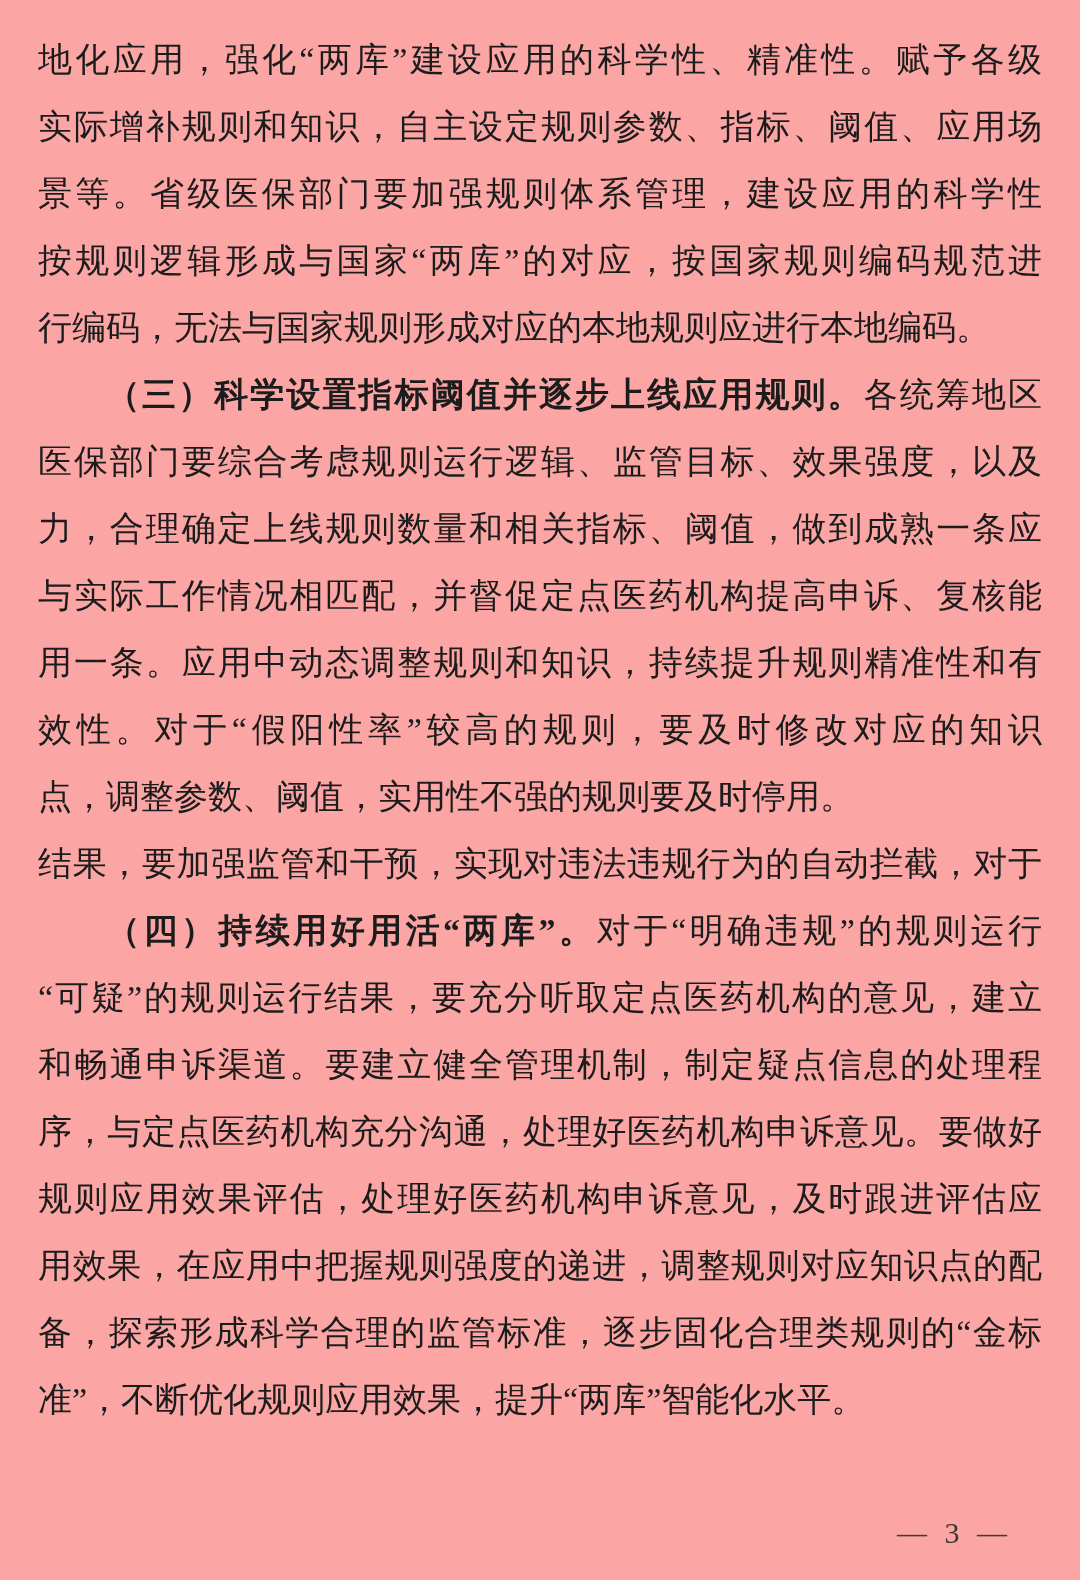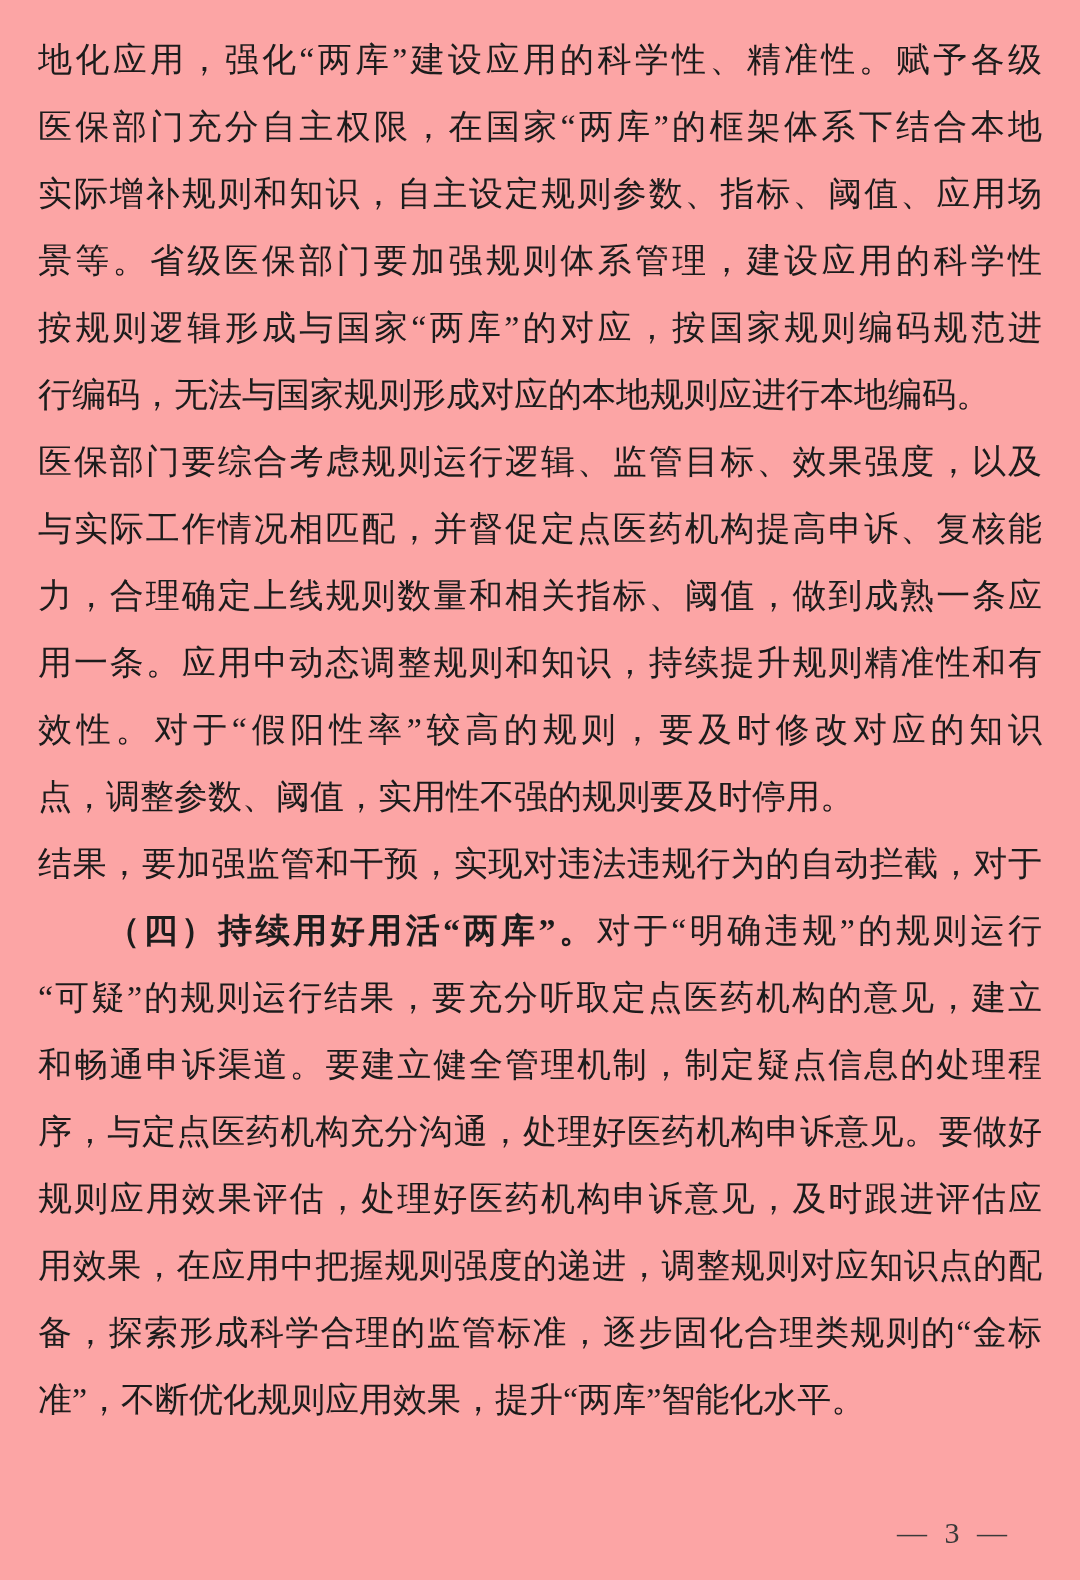--- a/index.html
+++ b/index.html
@@ -49,28 +49,28 @@
     color: #3a3a3a;
     text-align: right;
   }
 </style>
 </head>
 <body>
 
 <div class="page">
   <div class="doc-body" id="doc-body">
       <div class="line"><span class="seg">地化应用，强化“两库”建设应用的科学性、精准性。赋予各级</span></div>
-      <div class="line"><span class="seg">医保部门充分自主权限，在国家“两库”的框架体系下结合本地</span></div>
       <div class="line"><span class="seg">实际增补规则和知识，自主设定规则参数、指标、阈值、应用场</span></div>
       <div class="line"><span class="seg">景等。省级医保部门要加强规则体系管理，建设应用的科学性</span></div>
       <div class="line"><span class="seg">按规则逻辑形成与国家“两库”的对应，按国家规则编码规范进</span></div>
       <div class="line para-end"><span class="seg">行编码，无法与国家规则形成对应的本地规则应进行本地编码。</span></div>
+      <div class="line indented"><span class="seg bold">（三）科学设置指标阈值并逐步上线应用规则。</span><span class="seg">各统筹地区</span></div>
       <div class="line"><span class="seg">医保部门要综合考虑规则运行逻辑、监管目标、效果强度，以及</span></div>
+      <div class="line"><span class="seg">力，合理确定上线规则数量和相关指标、阈值，做到成熟一条应</span></div>
       <div class="line"><span class="seg">与实际工作情况相匹配，并督促定点医药机构提高申诉、复核能</span></div>
-      <div class="line"><span class="seg">力，合理确定上线规则数量和相关指标、阈值，做到成熟一条应</span></div>
       <div class="line"><span class="seg">用一条。应用中动态调整规则和知识，持续提升规则精准性和有</span></div>
       <div class="line"><span class="seg">效性。对于“假阳性率”较高的规则，要及时修改对应的知识</span></div>
       <div class="line para-end"><span class="seg">点，调整参数、阈值，实用性不强的规则要及时停用。</span></div>
       <div class="line"><span class="seg">结果，要加强监管和干预，实现对违法违规行为的自动拦截，对于</span></div>
       <div class="line indented"><span class="seg bold">（四）持续用好用活“两库”。</span><span class="seg">对于“明确违规”的规则运行</span></div>
       <div class="line"><span class="seg">“可疑”的规则运行结果，要充分听取定点医药机构的意见，建立</span></div>
       <div class="line"><span class="seg">和畅通申诉渠道。要建立健全管理机制，制定疑点信息的处理程</span></div>
       <div class="line"><span class="seg">序，与定点医药机构充分沟通，处理好医药机构申诉意见。要做好</span></div>
       <div class="line"><span class="seg">规则应用效果评估，处理好医药机构申诉意见，及时跟进评估应</span></div>
       <div class="line"><span class="seg">用效果，在应用中把握规则强度的递进，调整规则对应知识点的配</span></div>

